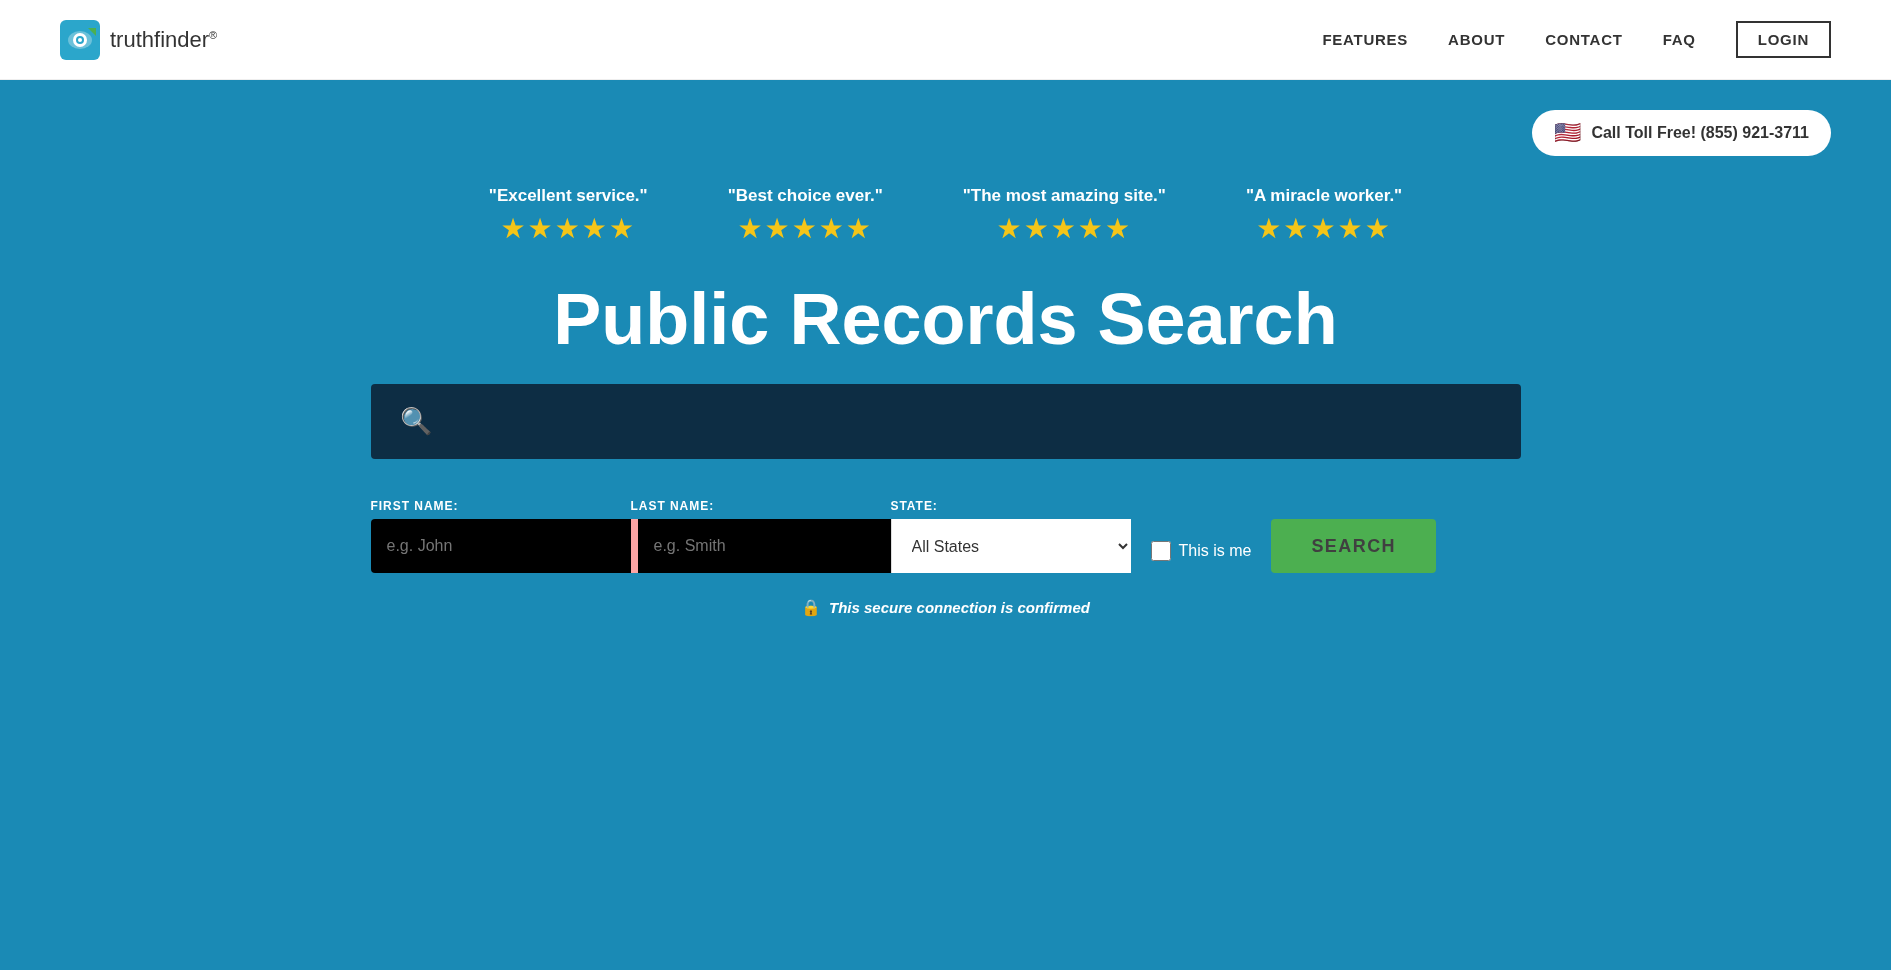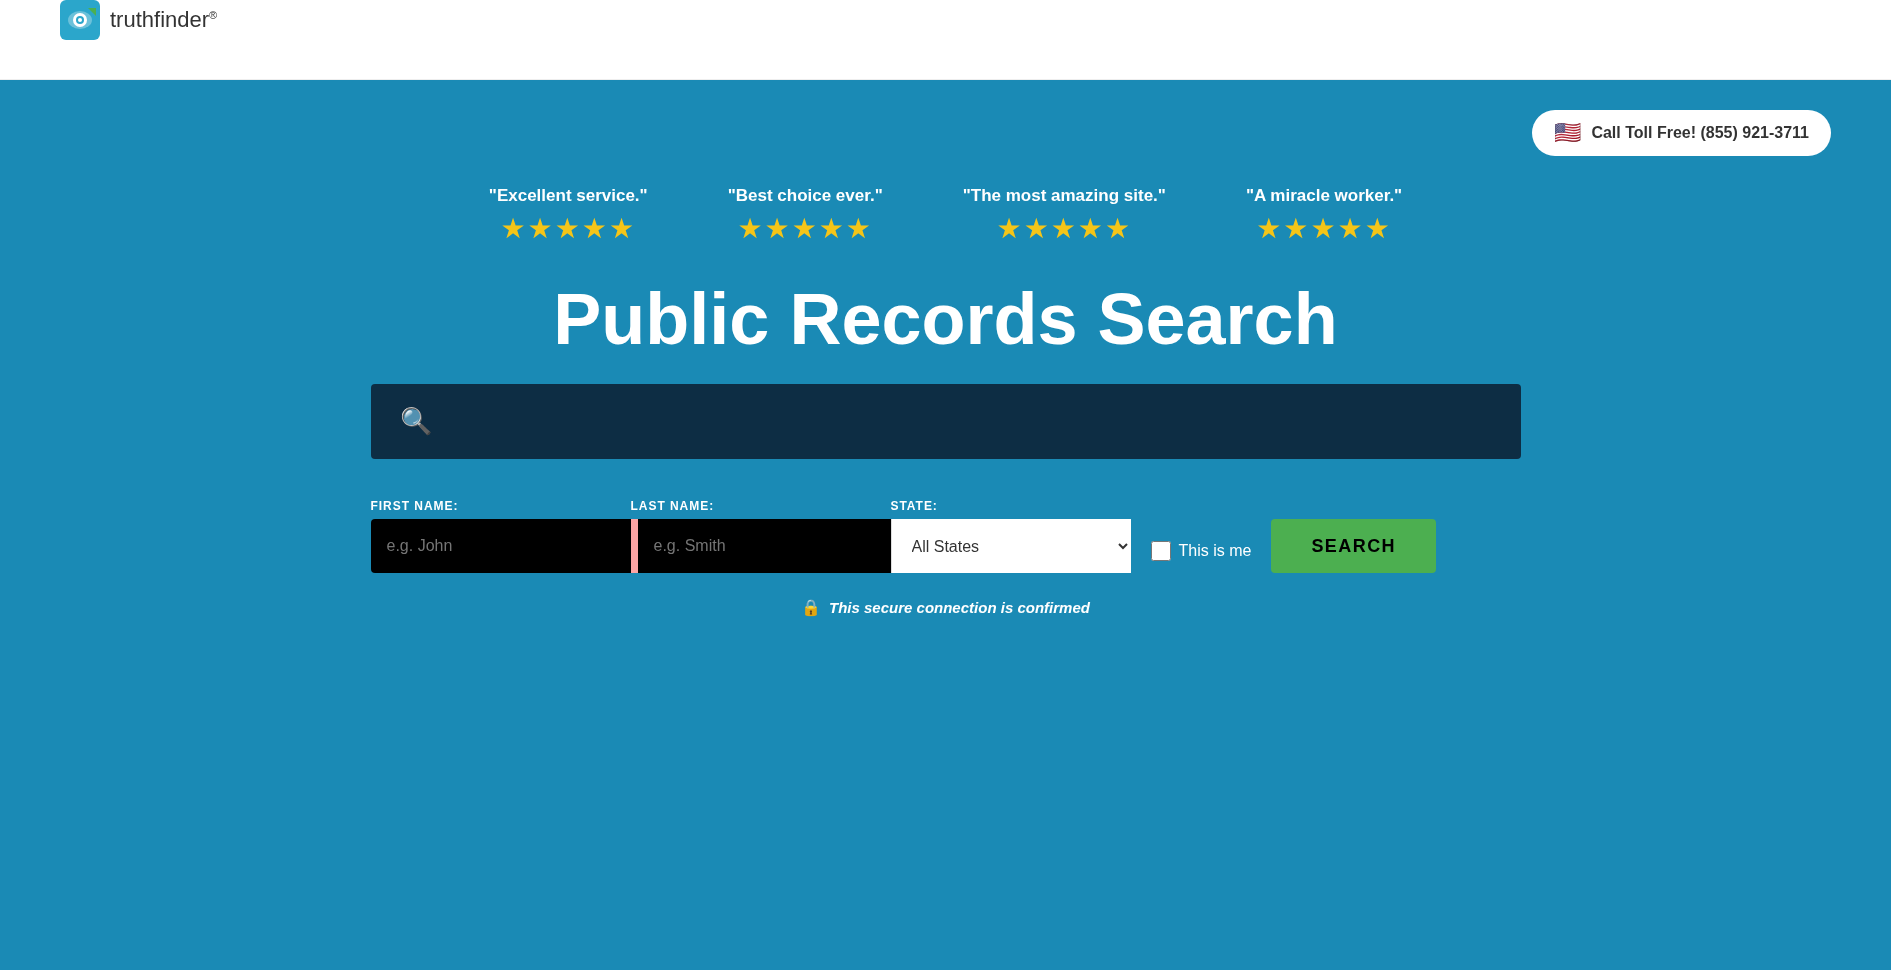--- a/index.html
+++ b/index.html
@@ -1,21 +1,21 @@
 <!DOCTYPE html>
 <html><head>
   <meta charset="utf-8">
   <style>
     * { margin: 0; padding: 0; box-sizing: border-box; }
     body { font-family: Arial, sans-serif; background: #fff; }
 
     
     .header {
       display: flex;
-      align-items: flex-start;
+      align-items: center;
       justify-content: space-between;
       padding: 0 60px;
       height: 80px;
       background: #fff;
       border-bottom: 1px solid #eee;
     }
     .logo-area {
       display: flex;
       align-items: center;
       gap: 10px;
@@ -207,21 +207,21 @@
       height: 20px;
       cursor: pointer;
     }
     .this-is-me-label {
       font-size: 16px;
       color: #fff;
       font-weight: 500;
     }
     .search-btn {
       background: #4caf50;
-      color: #000000;
+      color: #404040;
       font-size: 18px;
       font-weight: 900;
       border: none;
       height: 54px;
       padding: 0 40px;
       border-radius: 4px;
       cursor: pointer;
       margin-left: 20px;
       letter-spacing: 0.08em;
       margin-bottom: 0;
@@ -263,20 +263,27 @@
       <circle cx="20" cy="20" r="7" fill="#fff"></circle>
       <circle cx="20" cy="20" r="4" fill="#2ba6cb"></circle>
       <circle cx="20" cy="20" r="2" fill="#fff"></circle>
 
       <polygon points="28,8 36,8 36,16" fill="#4caf50"></polygon>
     </svg>
     <span class="logo-text">
       <span>truthfinder</span><sup>®</sup>
     </span>
   </div>
+  <nav class="nav">
+    <a class="nav-link">FEATURES</a>
+    <a class="nav-link">ABOUT</a>
+    <a class="nav-link">CONTACT</a>
+    <a class="nav-link">FAQ</a>
+    <button class="nav-login">LOGIN</button>
+  </nav>
 </header>
 
 <section class="hero">
 
   <div class="call-btn-wrap">
     <div class="call-btn">
       <span class="flag-icon">🇺🇸</span>
       <span>Call Toll Free! (855) 921-3711</span>
     </div>
   </div>

